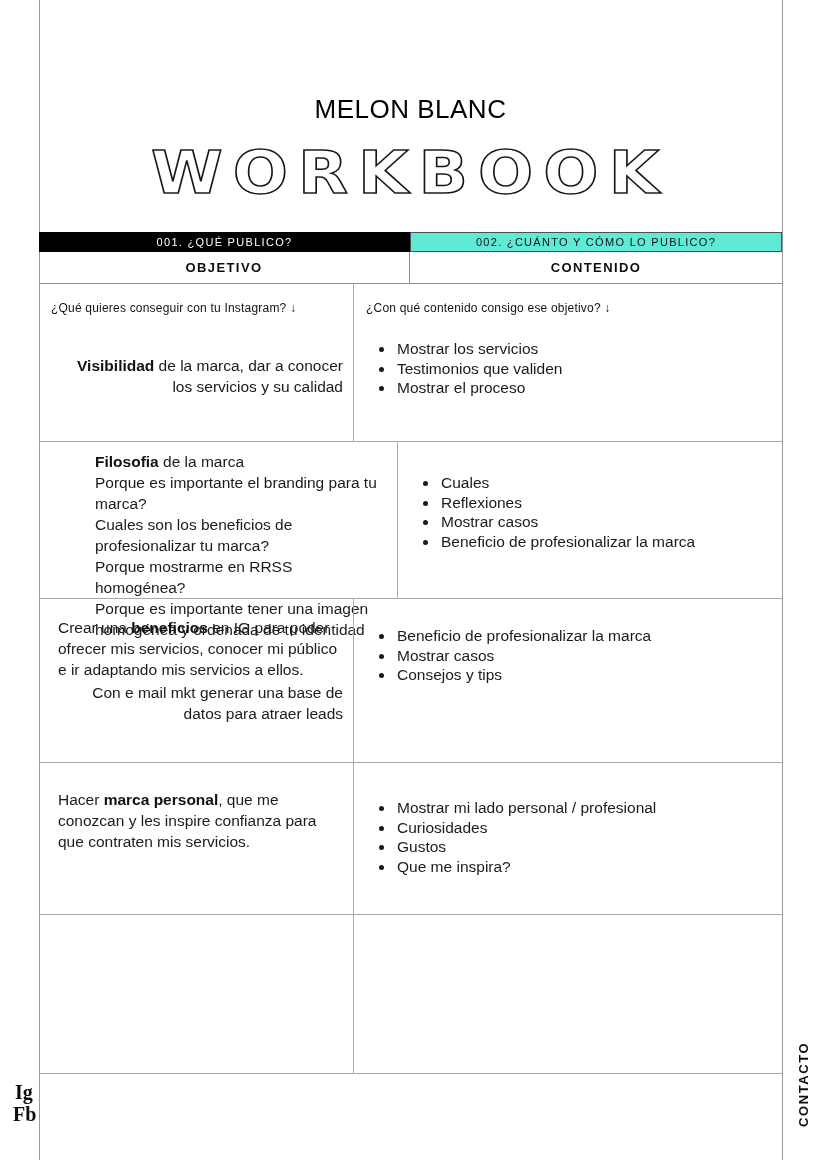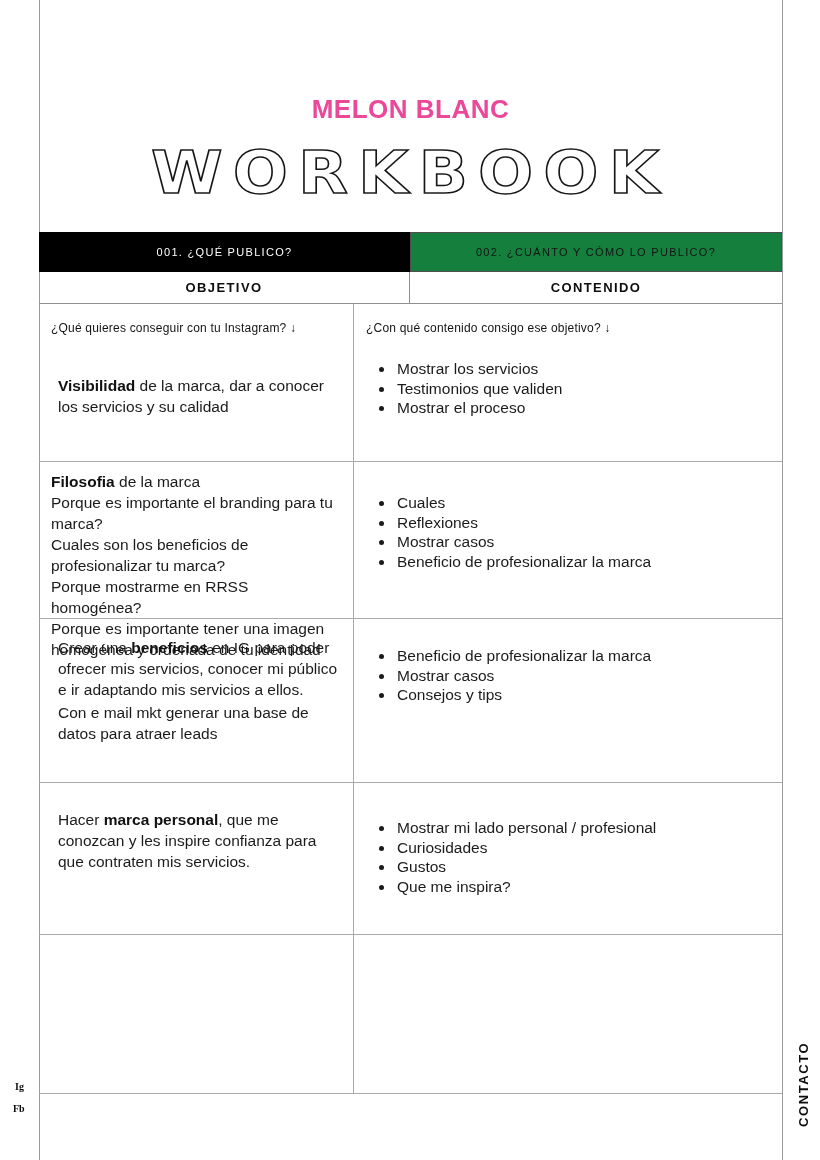--- a/index.html
+++ b/index.html
@@ -5,37 +5,37 @@
   * { margin:0; padding:0; box-sizing:border-box; }
   html,body { width:820px; height:1160px; background:#fff; }
   body { font-family:"Liberation Sans", sans-serif; color:#111; position:relative; overflow:hidden; }
 
   .vline { position:absolute; top:0; width:1px; height:1160px; background:#9a9a9a; }
   .vline.left  { left:39px; }
   .vline.right { left:782px; }
 
   .brand {
     position:absolute; top:94px; left:39px; width:743px;
-    text-align:center; font-size:26px; font-weight:700; letter-spacing:.5px; color:#ec4899;
+    text-align:center; font-size:26px; font-weight:400; letter-spacing:.5px; color:#000000;
   }
   .wordmark {
     position:absolute; top:143px; left:0; width:820px; text-align:center;
     font-family:"DejaVu Sans", sans-serif; font-weight:700; font-size:58px; line-height:60px;
     color:#ffffff; -webkit-text-stroke:1.5px #161616; letter-spacing:9px;
     transform:scaleX(1.12); transform-origin:50% 50%;
   }
 
   .grid { position:absolute; left:39px; top:232px; width:743px; }
-  .tab-row { display:flex; height:40px; }
+  .tab-row { display:flex; height:20px; }
   .tab {
     display:flex; align-items:center; justify-content:center;
     font-size:11px; letter-spacing:1.3px; cursor:pointer;
   }
   .tab-active { width:371px; background:#000; color:#fff; }
-  .tab-inactive { flex:1; background:#15803d; color:#141414; border:1px solid #4f4f4f; }
+  .tab-inactive { flex:1; background:#5eead4; color:#141414; border:1px solid #4f4f4f; }
 
   .head-row { display:flex; height:32px; border-bottom:1px solid #8f8f8f; }
   .head-cell {
     display:flex; align-items:center; justify-content:center;
     font-size:13px; font-weight:700; letter-spacing:1.4px; color:#0d0d0d;
   }
   .head-cell.hleft { width:371px; border-right:1px solid #8f8f8f; }
   .head-cell.hright { flex:1; }
 
   .row { display:flex; border-bottom:1px solid #a9a9a9; }
@@ -44,48 +44,48 @@
   .row.r3 { height:164px; }
   .row.r4 { height:152px; }
   .row.r5 { height:159px; }
   .cell { font-size:15.5px; line-height:21px; color:#1b1b1b; }
   .cell-left  { width:315px; border-right:1px solid #a9a9a9; padding:0 10px 0 12px; }
   .cell-right { flex:1; padding:0 10px 0 12px; }
 
   .qsmall { font-size:12px; letter-spacing:.2px; color:#141414; padding-top:14px; }
   .para { margin-top:36px; }
   .indent { margin-left:7px; }
-  .w1 { max-width:318px; }
+  .w1 { max-width:318px;text-align:right; }
   .w2 { max-width:352px; }
   .w3 { max-width:312px; }
   .w4 { max-width:335px; }
-  .pt9  { padding-top:9px; }
+  .pt9  { padding-top:9px;margin-left:44px; }
   .pt18 { padding-top:18px; }
   .pt26 { padding-top:26px; }
   .pt27 { padding-top:27px; }
   .pt31 { padding-top:31px; }
   .pt35 { padding-top:35px; }
   .mt20 { margin-top:20px; }
-  .gap  { margin-top:2px; }
+  .gap  { margin-top:2px;text-align:right; }
   b { font-weight:700; color:#111; }
 
   ul.bullets { list-style:disc; padding-left:29px; }
   ul.bullets li { line-height:19.5px; padding-left:2px; }
 
   .footer {
     position:absolute; top:1116px; left:39px; width:743px; text-align:left;
     font-size:12px; letter-spacing:.3px; color:#1a1a1a;margin-top:48px;
   }
   .contact {
     position:absolute; left:793px; top:1038px; height:92px; width:20px;
     writing-mode:vertical-rl; transform:rotate(180deg);
     font-size:13px; font-weight:700; letter-spacing:1.6px; color:#0d0d0d;
     display:flex; align-items:center; justify-content:center; cursor:pointer;
   }
-  .social { position:absolute; font-family:"Liberation Serif", serif; font-weight:700; font-size:10px; color:#0d0d0d; cursor:pointer; }
+  .social { position:absolute; font-family:"Liberation Serif", serif; font-weight:700; font-size:20px; color:#0d0d0d; cursor:pointer; }
   .social.ig { left:15px; top:1081px; }
   .social.fb { left:13px; top:1103px; }
 </style>
 </head>
 <body>
 
 <div class="vline left"></div>
 <div class="vline right"></div>
 
 <h1 class="brand">MELON BLANC</h1>

